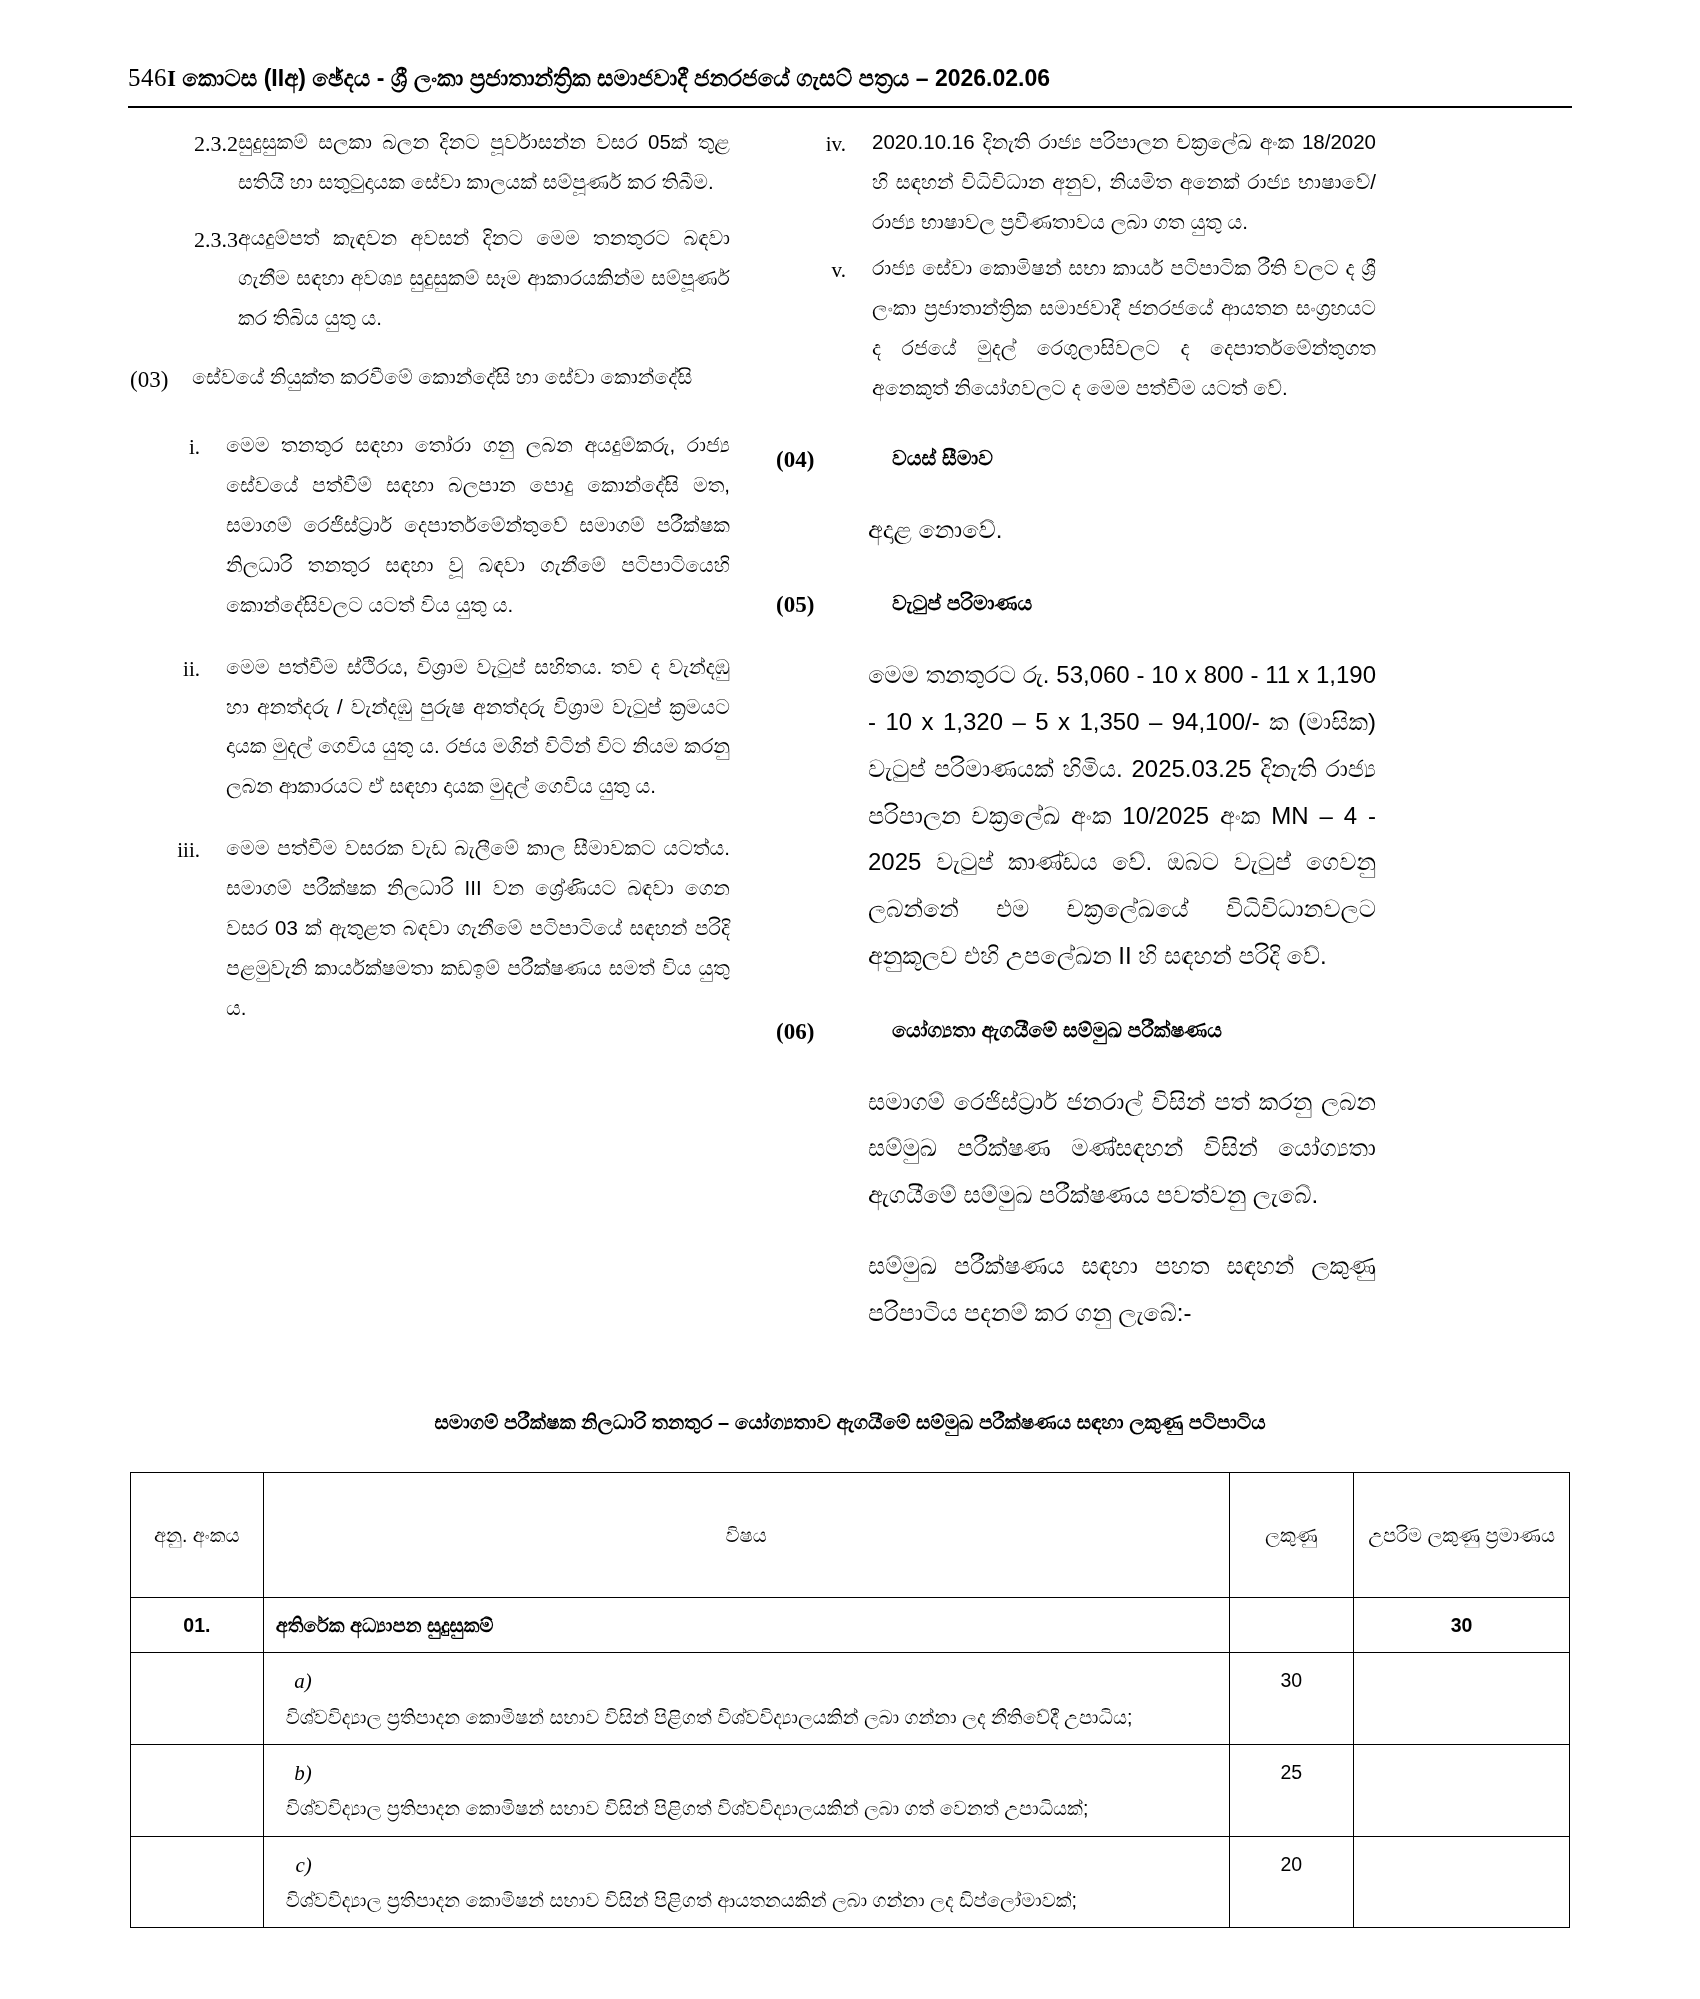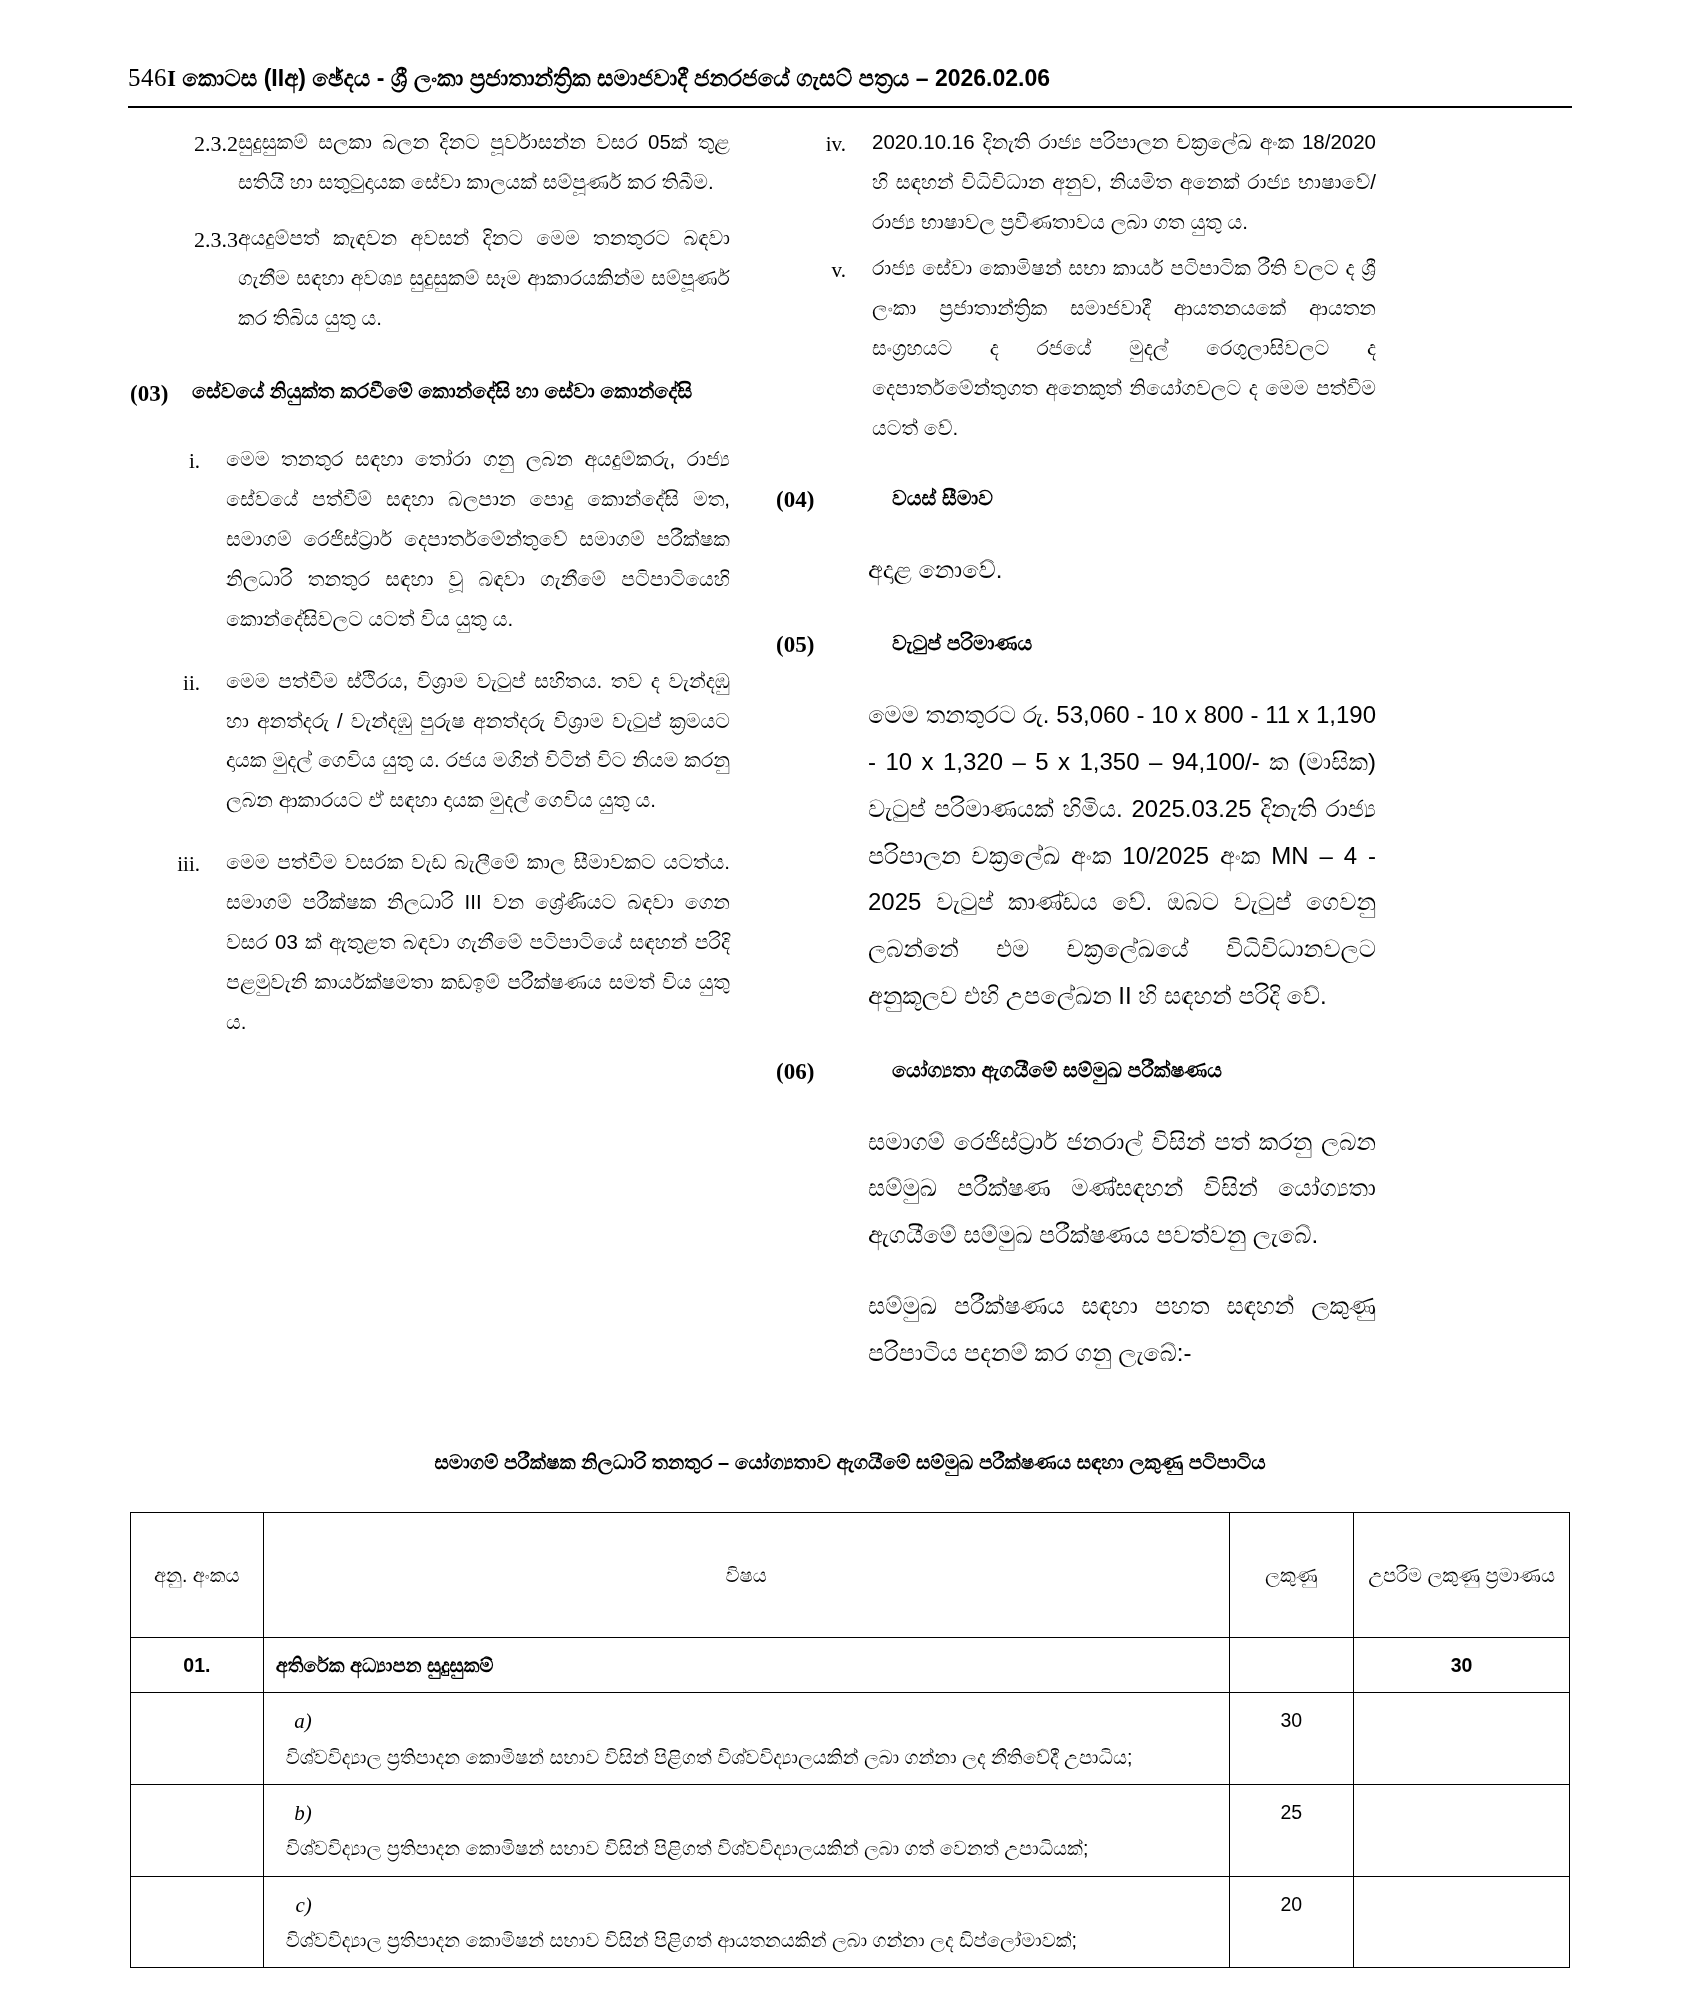--- a/index.html
+++ b/index.html
@@ -87,22 +87,22 @@
   }
   .subitem .body {
     flex: 1;
     text-align: justify;
     text-justify: inter-word;
   }
 
   
   .sec-head {
     display: flex;
-    font-weight: bold;
-    margin-top: 34px;
+    font-weight: normal;
+    margin-top: 20px;
     margin-bottom: 14px;
   }
   .sec-head .lbl {
     flex: 0 0 62px;
     font-family: "Liberation Serif", serif;
     font-size: 23px;
   }
   .sec-head .txt {
     flex: 1;
     font-family: "Liberation Sans", sans-serif;
@@ -278,21 +278,21 @@
 
     <div class="col si">
 
       <div class="roman-item" style="margin-top:0">
         <div class="rn">iv.</div>
         <div class="rtxt">2020.10.16 දිනැති රාජ්‍ය පරිපාලන චක්‍රලේඛ අංක 18/2020 හි සඳහන් විධිවිධාන අනුව, නියමිත අනෙක් රාජ්‍ය භාෂාවේ/ රාජ්‍ය භාෂාවල ප්‍රවීණතාවය ලබා ගත යුතු ය.</div>
       </div>
 
       <div class="roman-item" style="margin-top:6px">
         <div class="rn">v.</div>
-        <div class="rtxt">රාජ්‍ය සේවා කොමිෂන් සභා කාර්ය පටිපාටික රීති වලට ද ශ්‍රී ලංකා ප්‍රජාතාන්ත්‍රික සමාජවාදී ආයතනයකේ ආයතන සංග්‍රහයට ද රජයේ මුදල් රෙගුලාසිවලට ද දෙපාර්තමේන්තුගත අනෙකුත් නියෝගවලට ද මෙම පත්වීම යටත් වේ.</div>
+        <div class="rtxt">රාජ්‍ය සේවා කොමිෂන් සභා කාර්ය පටිපාටික රීති වලට ද ශ්‍රී ලංකා ප්‍රජාතාන්ත්‍රික සමාජවාදී ජනරජයේ ආයතන සංග්‍රහයට ද රජයේ මුදල් රෙගුලාසිවලට ද දෙපාර්තමේන්තුගත අනෙකුත් නියෝගවලට ද මෙම පත්වීම යටත් වේ.</div>
       </div>
 
       <div class="rsec">
         <div class="rlbl">(04)</div>
         <div class="rbody">
           <div class="rtitle">වයස් සීමාව</div>
         </div>
       </div>
       <div class="para">අදාළ නොවේ.</div>
 

